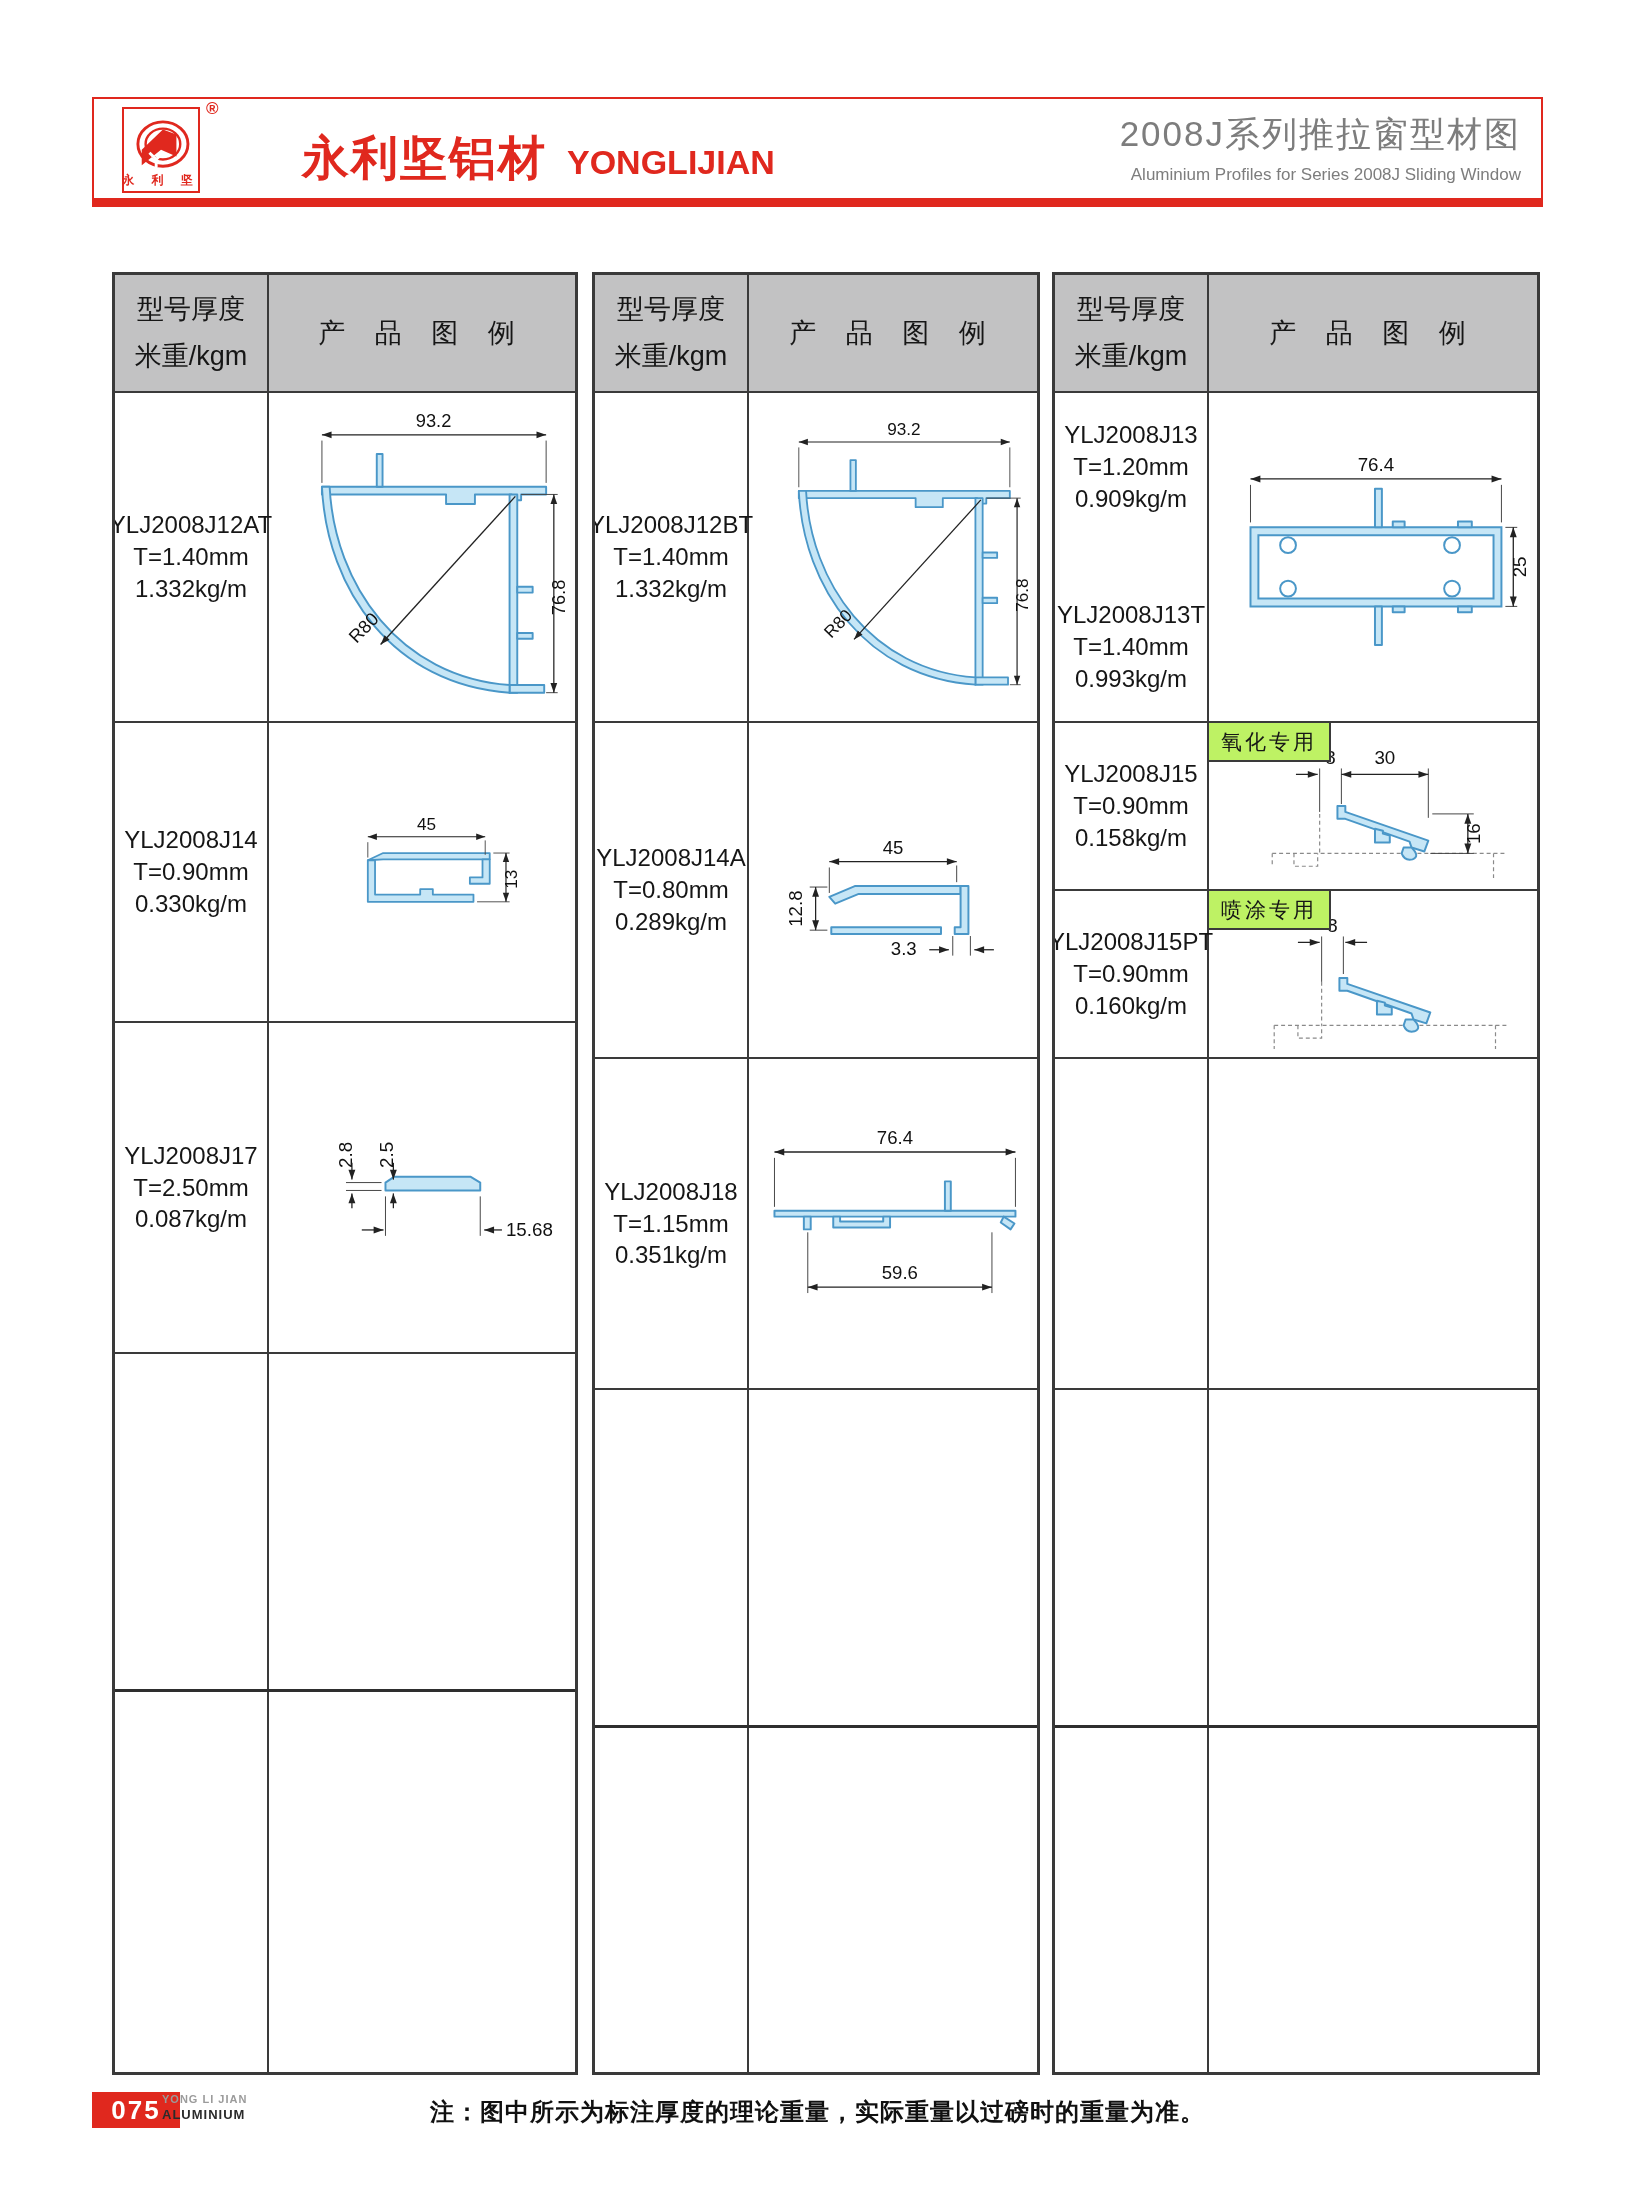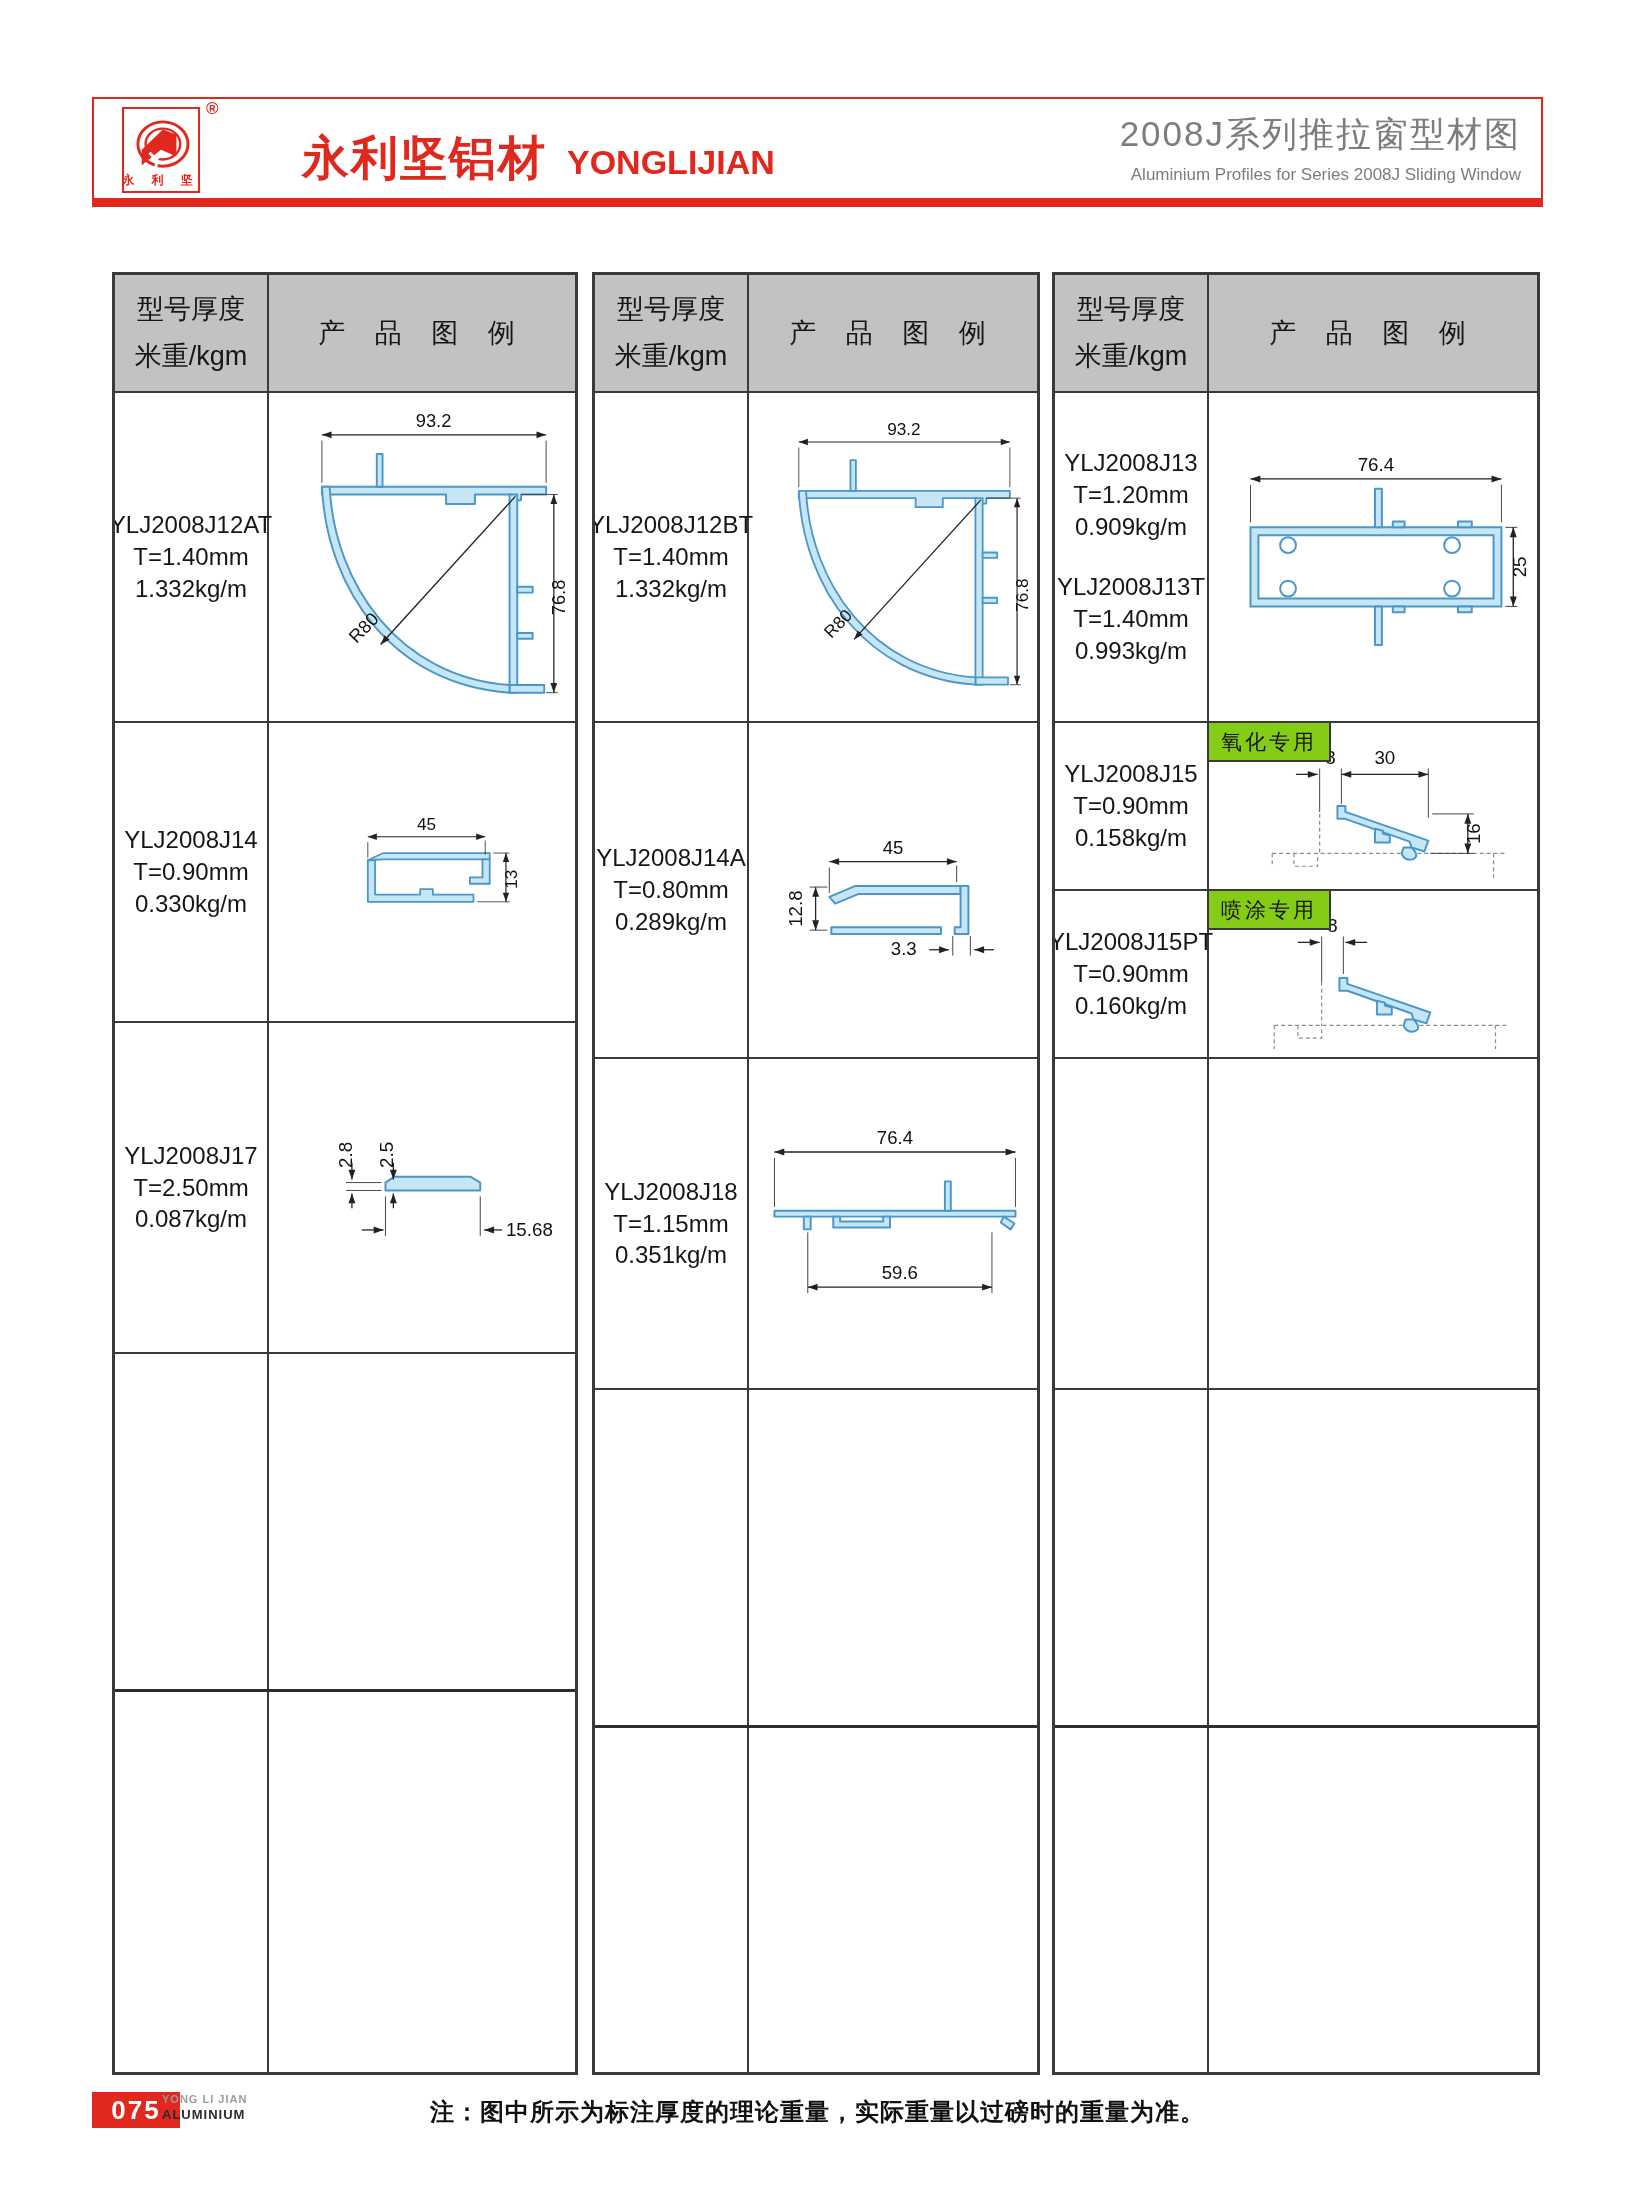--- a/index.html
+++ b/index.html
@@ -35,23 +35,23 @@
   .row:first-child{border-top:none}
   .row.fill{flex:1 1 auto}
   .row.thick{border-top:3px solid #2e2e2e}
   .cell{position:relative}
   .lbl{width:154px;flex:none;border-right:2px solid var(--line);display:flex;flex-direction:column;
     align-items:center;justify-content:center;text-align:center;font-size:24px;line-height:1.33}
   .drw{flex:1;position:relative;overflow:hidden}
   .hcell{background:var(--header-gray)}
   .lbl.hcell{font-size:27px;line-height:1.75}
   .drw.hcell{display:flex;align-items:center;justify-content:center;font-size:27px;letter-spacing:11px;white-space:nowrap}
-  .mblock{margin:14px 0}
+  .mblock{margin:42px 0}
   .draw{position:absolute;inset:0;width:100%;height:100%}
-  .tag{position:absolute;top:0;left:0;z-index:2;background:#84cc16;border-right:2.5px solid var(--line);
+  .tag{position:absolute;top:0;left:0;z-index:2;background:#bef264;border-right:2.5px solid var(--line);
     border-bottom:2.5px solid var(--line);font-size:21px;letter-spacing:3px;padding:8px 12px;line-height:1;white-space:nowrap}
 
   
   .al{fill:var(--profile-fill);stroke:var(--profile-stroke);stroke-width:2;stroke-linejoin:round}
   .alf{fill:var(--profile-fill);stroke:var(--profile-stroke);stroke-width:2;fill-rule:evenodd}
   .port{fill:#fff;stroke:var(--profile-stroke);stroke-width:2}
   .dim{stroke:#222;stroke-width:1.3;fill:none}
   .ext{stroke:#444;stroke-width:1;fill:none}
   .thin{stroke:#222;stroke-width:1.4;fill:none}
   .dsh{stroke:#8a8a8a;stroke-width:1.2;fill:none;stroke-dasharray:4 3}

